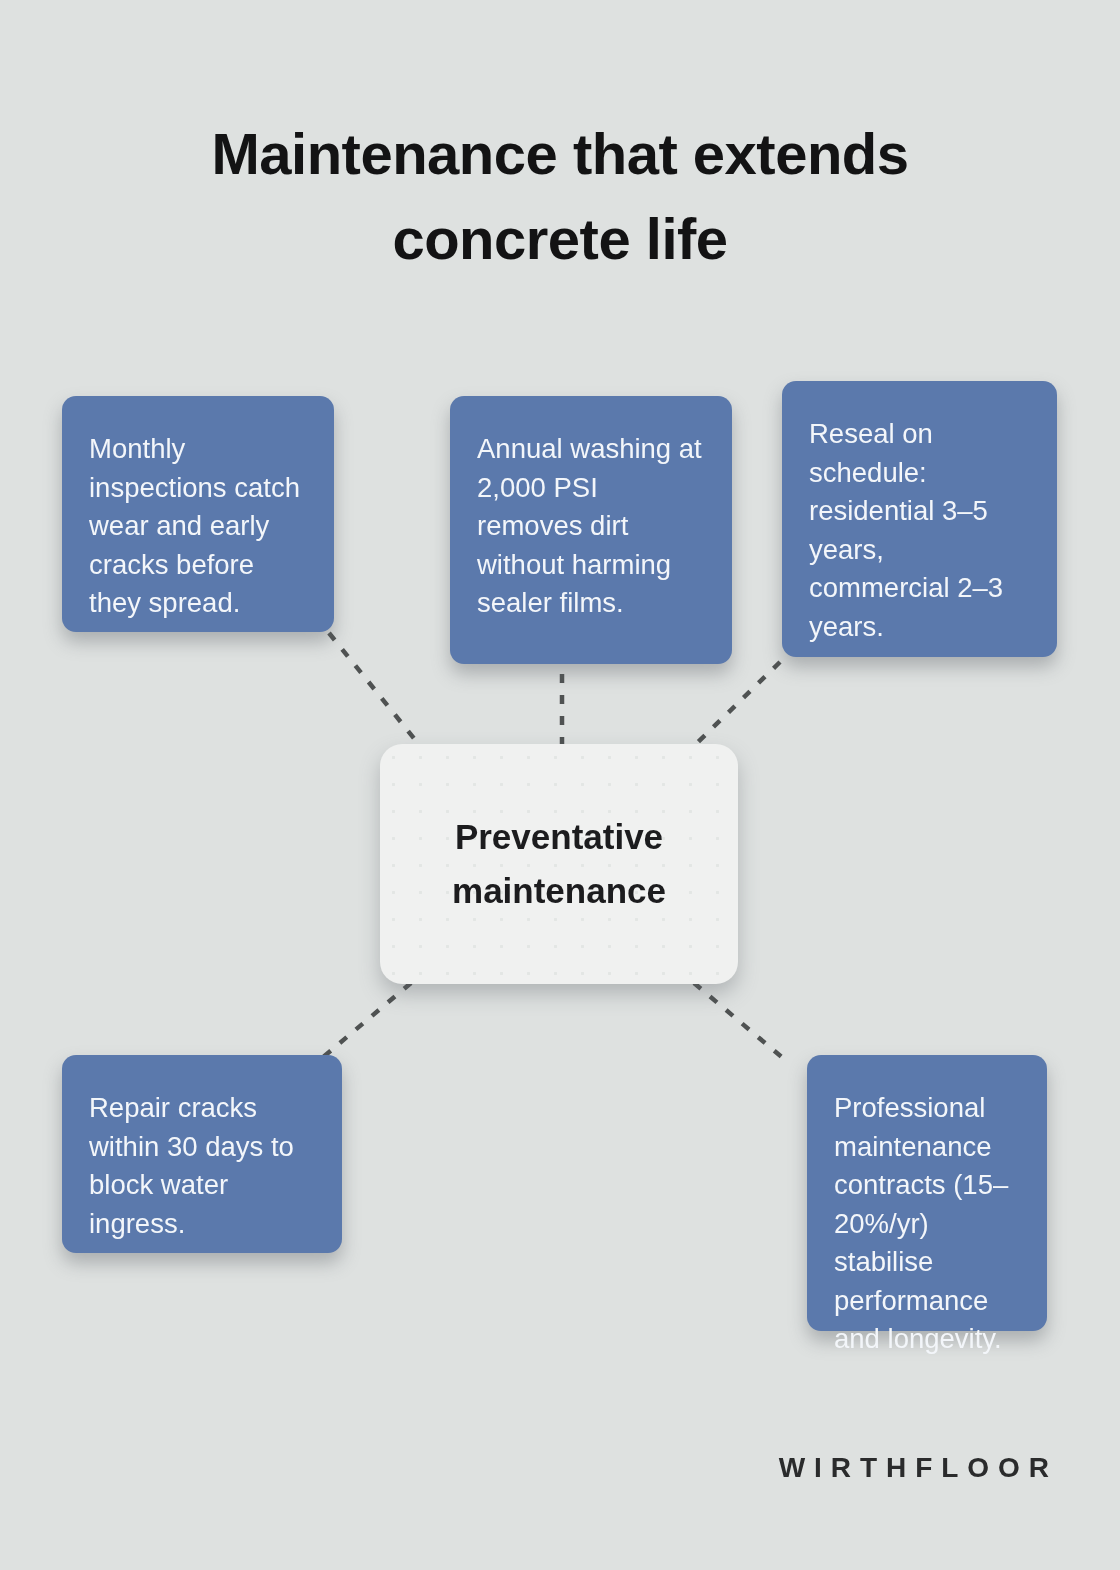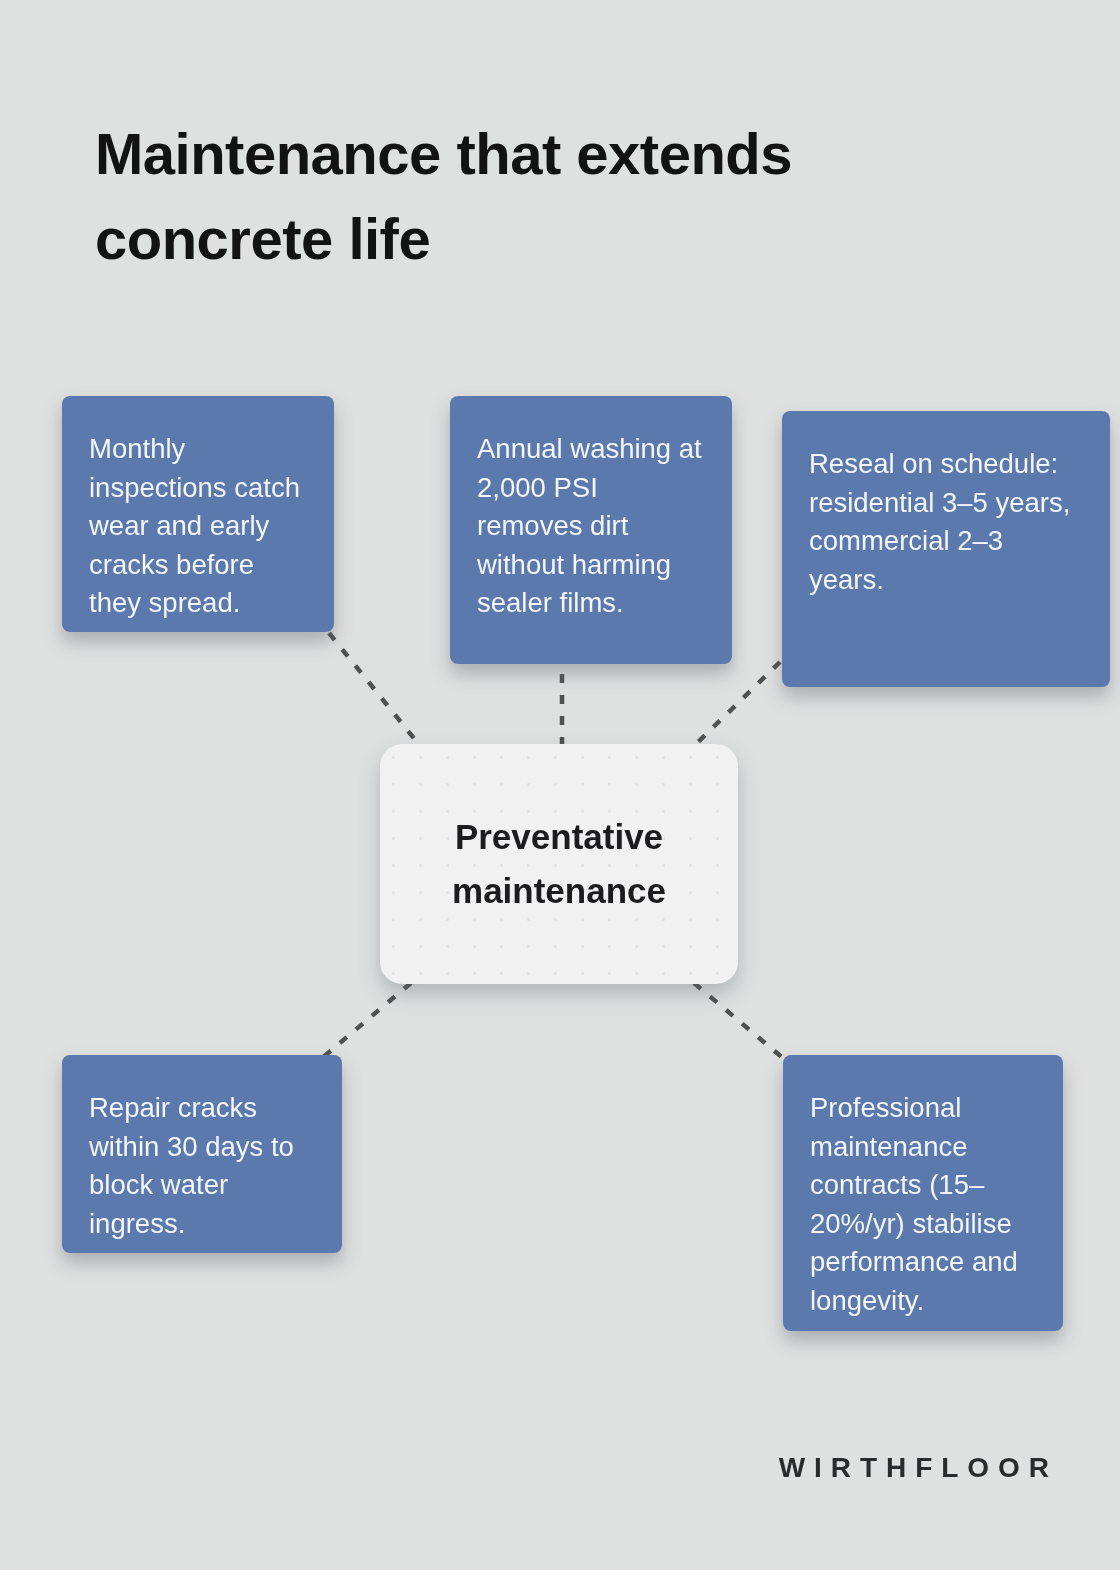--- a/index.html
+++ b/index.html
@@ -24,21 +24,21 @@
     height: 1570px;
     background: var(--background);
     overflow: hidden;
   }
   .page-title {
     position: absolute;
     top: 112px;
     left: 50%;
     transform: translateX(-50%);
     width: 930px;
-    text-align: left;
+    text-align: center;
     font-size: 58px;
     font-weight: 700;
     line-height: 1.46;
     letter-spacing: -0.5px;
     color: var(--title);
   }
   .connectors {
     position: absolute;
     inset: 0;
     width: 1120px;
@@ -49,35 +49,35 @@
     stroke: var(--connector);
     stroke-width: 4.5;
     stroke-dasharray: 9 12;
     stroke-linecap: butt;
     fill: none;
   }
   .node {
     position: absolute;
     z-index: 1;
     background: var(--node);
-    border-radius: 8px;
+    border-radius: 14px;
     box-shadow: 0 10px 18px rgba(95, 100, 106, 0.40);
     padding: 34px 26px 34px 27px;
   }
   .node p {
     color: var(--node_text);
     font-size: 27.5px;
     line-height: 1.40;
     font-weight: 400;
   }
   .node-1 { left: 62px;  top: 396px; width: 272px; height: 236px; }
   .node-2 { left: 423px; top: 396px; width: 282px; height: 268px; margin-left: 27px; }
-  .node-3 { left: 782px; top: 411px; width: 328px; height: 276px; }
+  .node-3 { left: 782px; top: 381px; width: 275px; height: 276px; }
   .node-4 { left: 62px;  top: 1055px; width: 280px; height: 198px; }
-  .node-5 { left: 783px; top: 1055px; width: 280px; height: 276px; }
+  .node-5 { left: 807px; top: 1055px; width: 240px; height: 276px; }
   .center-node {
     position: absolute;
     z-index: 1;
     left: 380px;
     top: 744px;
     width: 358px;
     height: 240px;
     background: var(--center_bg);
     background-image: radial-gradient(var(--center_dot) 1.4px, transparent 1.5px);
     background-size: 27px 27px;

